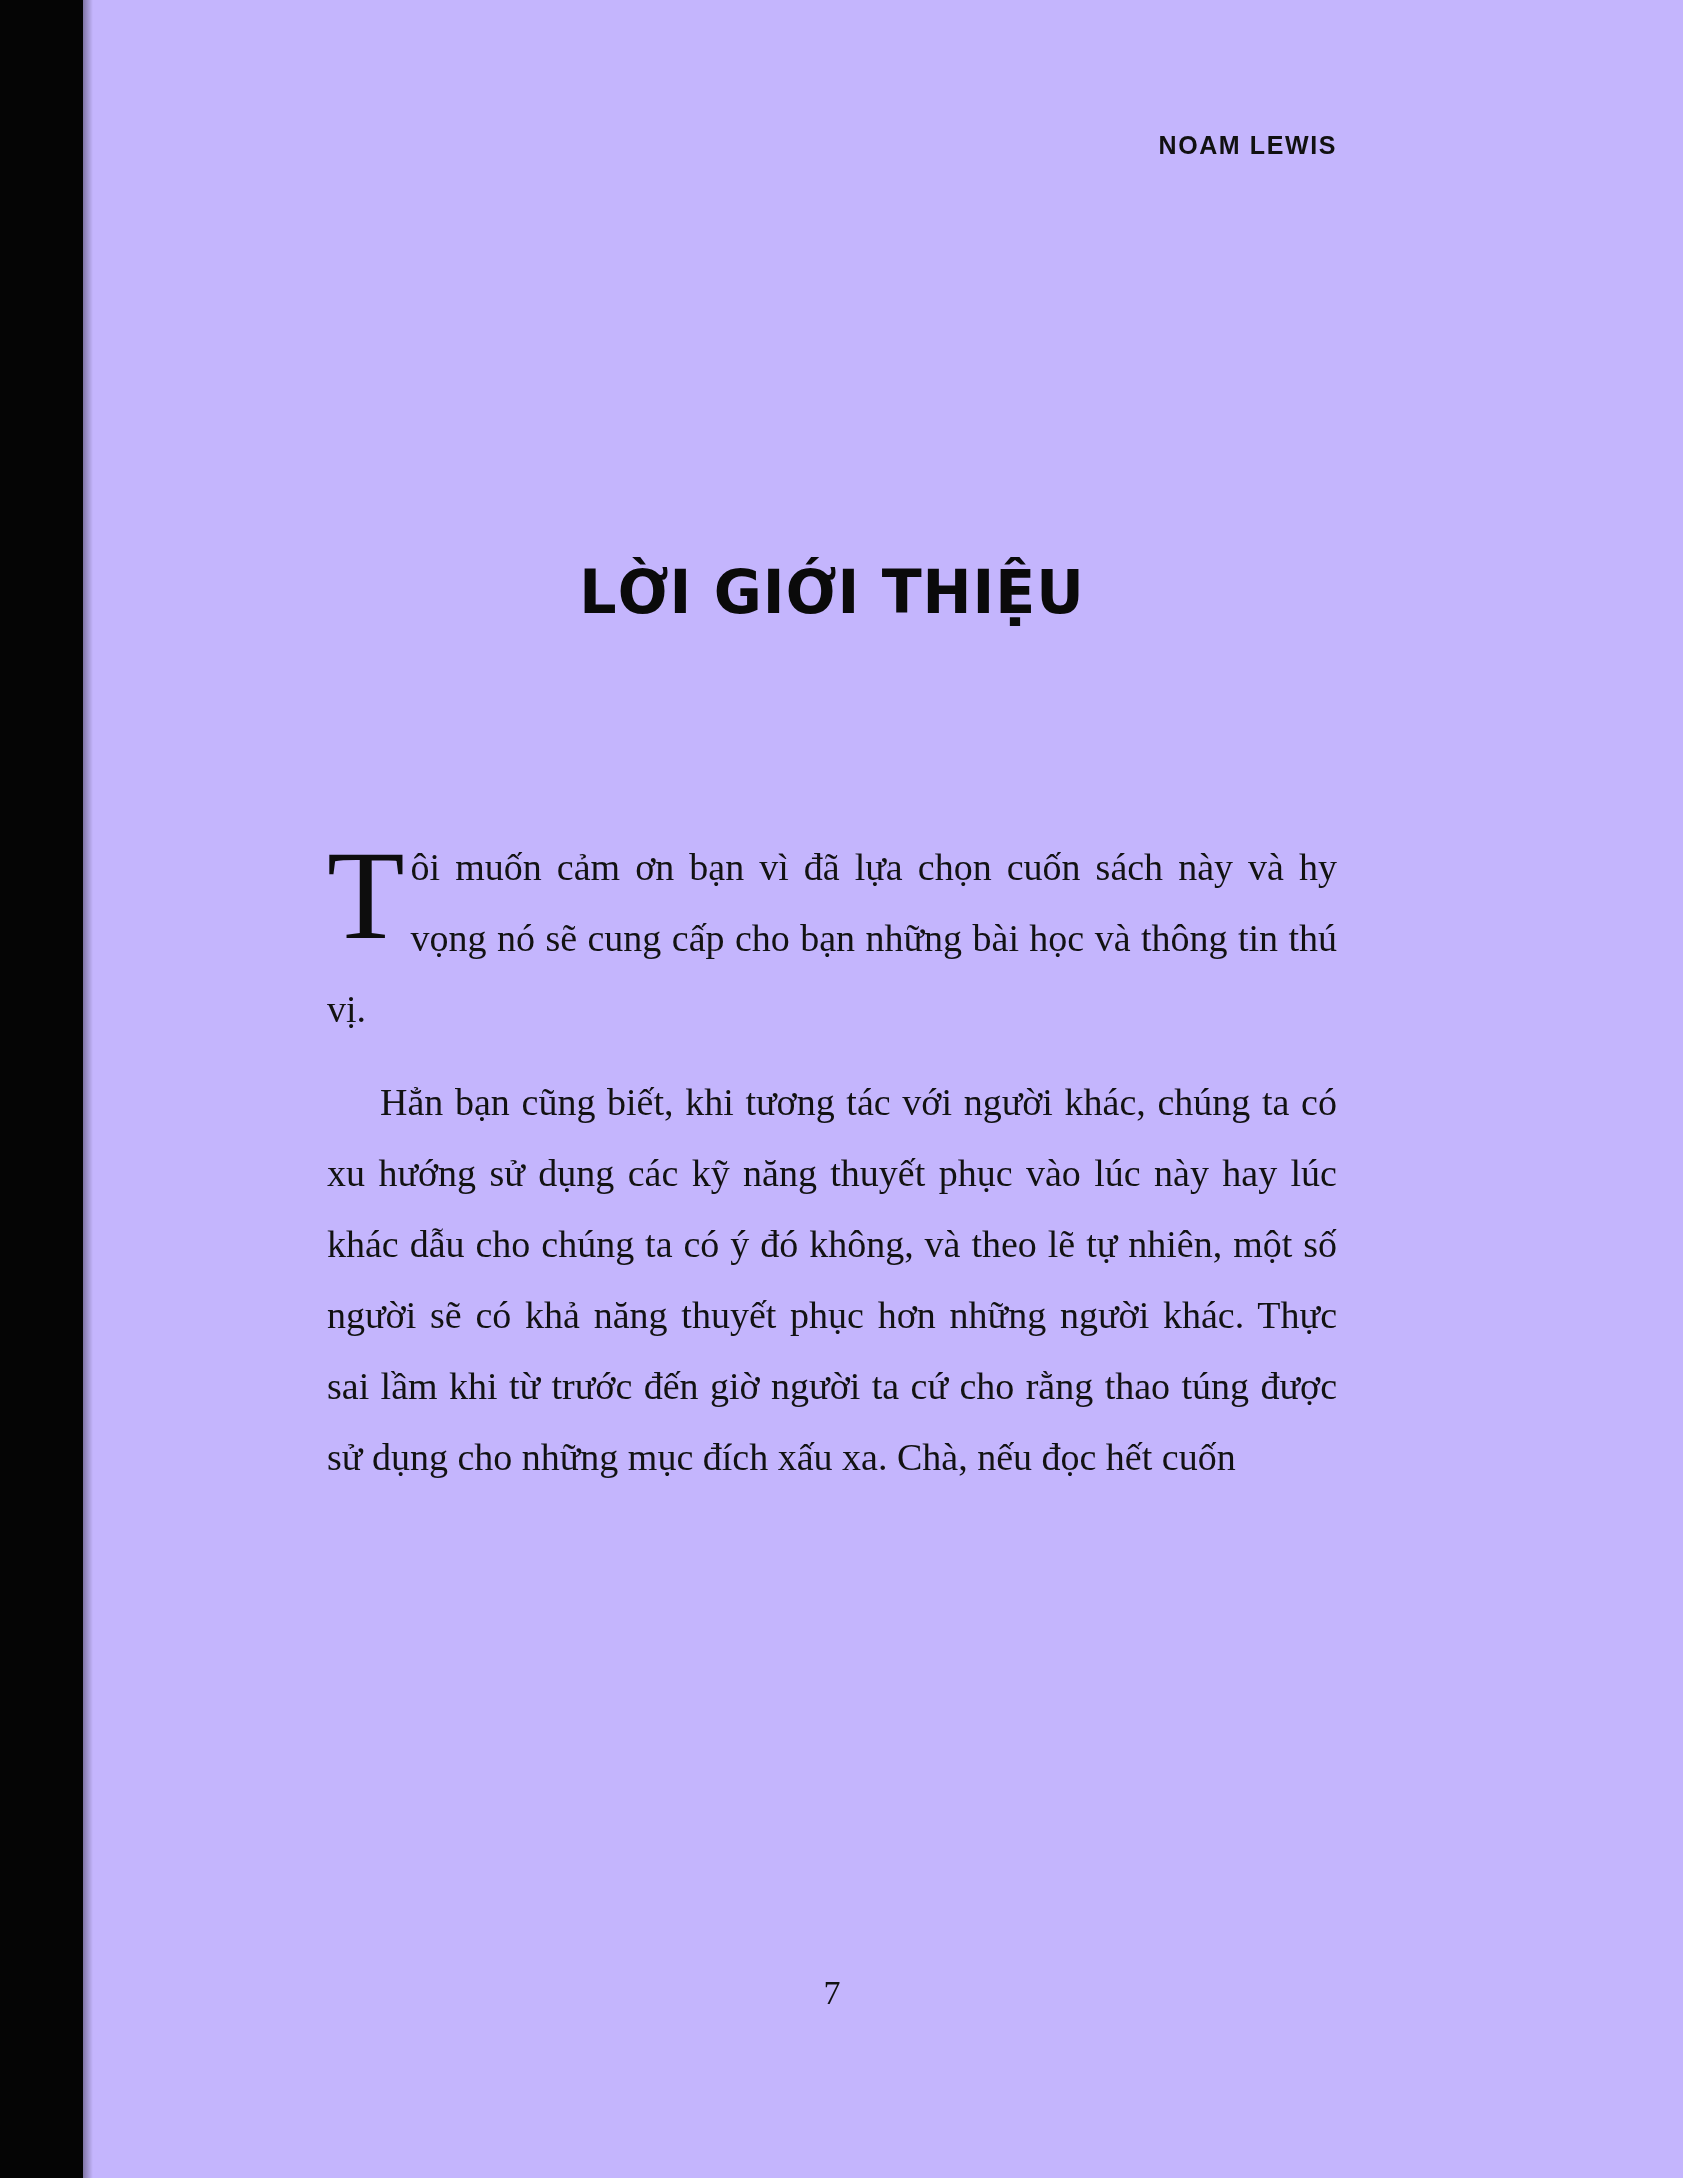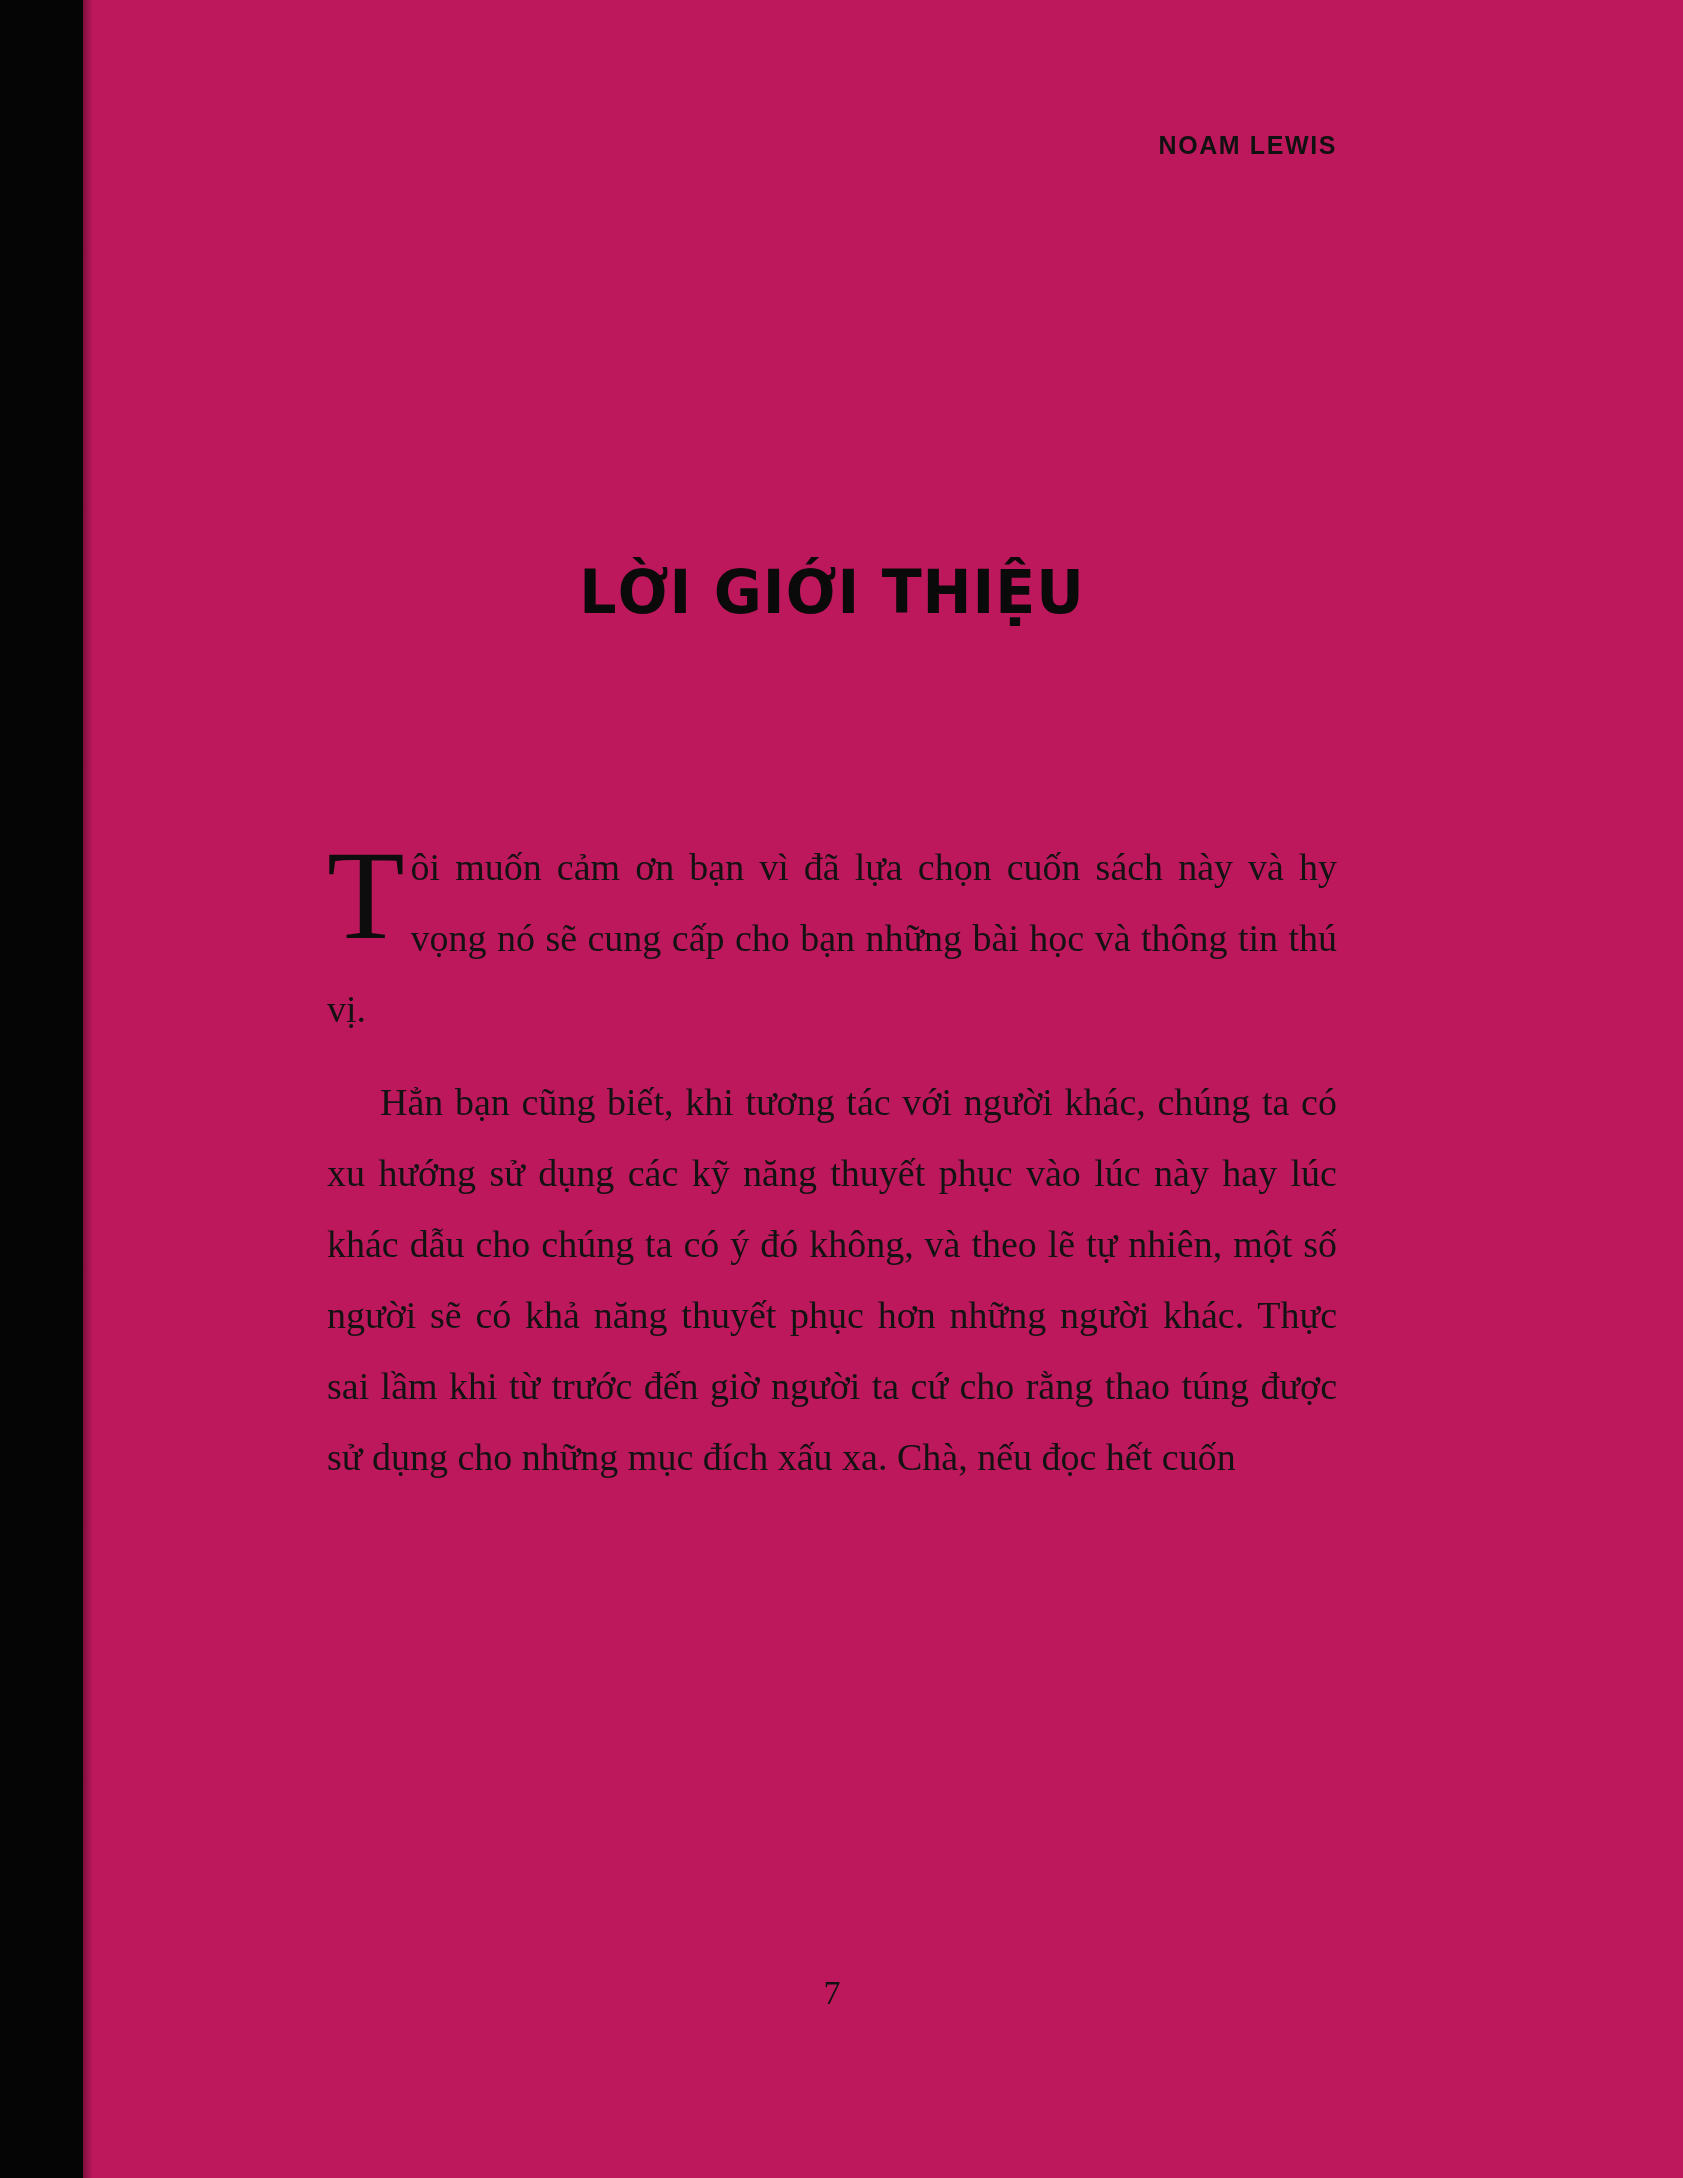--- a/index.html
+++ b/index.html
@@ -16,21 +16,21 @@
     overflow: hidden;
   }
 
   
   .page {
     position: absolute;
     top: 0;
     left: 0;
     width: 1683px;
     height: 2178px;
-    background: #be185d;
+    background: #c4b5fd;
     box-sizing: border-box;
   }
 
   
   .binding-edge {
     position: absolute;
     top: 0;
     left: 0;
     width: 83px;
     height: 2178px;

